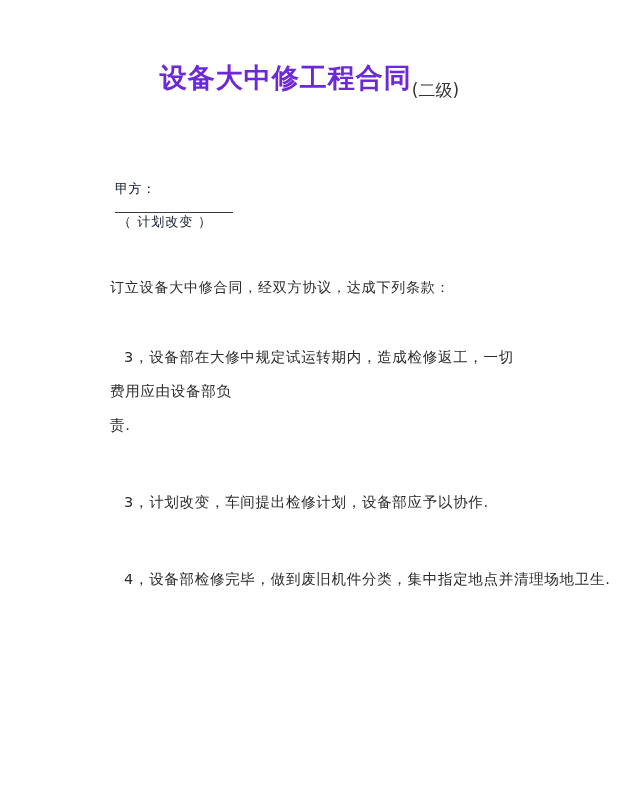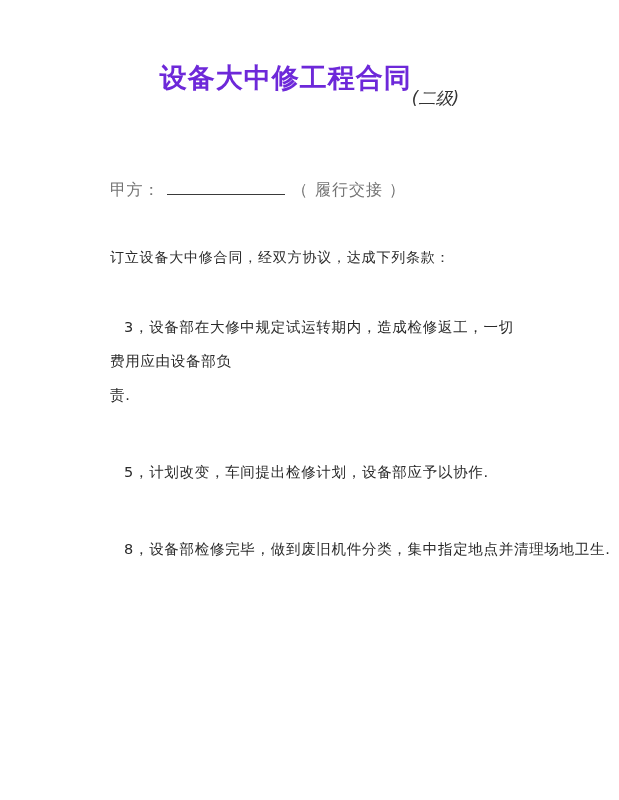--- a/index.html
+++ b/index.html
@@ -39,39 +39,39 @@
     font-weight: bold;
     letter-spacing: 1px;
     color: #6d28d9;
   }
   .doc-title .title-sub {
     font-size: 17px;
     font-weight: normal;
     color: #333333;
     letter-spacing: 0px;
     position: relative;
-    top: 17px;
-    font-style: italic;
+    top: 9px;
   }
 
   
   .body-block {
     position: absolute;
     left: 110px;
     top: 180px;
     width: 420px;
   }
 
   .party-row {
     display: flex;
     align-items: baseline;
-    font-size: 16px;
-    color: #737373;
+    font-size: 13px;
+    color: #0f172a;
     letter-spacing: 0.6px;
     white-space: nowrap;
+    flex-direction: column;
   }
   .party-row.first { margin-bottom: 17px; }
 
   .party-label { display: inline-block; }
   .party-label.a { padding-right: 2px; }
 
   .blank-line {
     display: inline-block;
     border-bottom: 1.4px solid #3a3a3a;
     height: 14px;
@@ -123,37 +123,37 @@
 
   <div class="doc-title">
     <span class="title-main">设备大中修工程合同</span><span class="title-sub">(二级)</span>
   </div>
 
   <div class="body-block">
 
     <div class="party-row first">
       <span class="party-label a">甲方：</span>
       <span class="blank-line a"></span>
-      <span class="party-note">（ 履行交接 ）</span>
+      <span class="party-note">（ 计划改变 ）</span>
     </div>
 
 
     <div class="intro">订立设备大中修合同，经双方协议，达成下列条款：</div>
 
 
     <div class="clause wide">
     </div>
 
     <div class="clause wide">
       <span>3，设备部在大修中规定试运转期内，造成检修返工，一切费用应由设备部负</span>
       <span class="cont">责.</span>
     </div>
 
     <div class="clause nowrapline">
-      <span>5，计划改变，车间提出检修计划，设备部应予以协作.</span>
+      <span>3，计划改变，车间提出检修计划，设备部应予以协作.</span>
     </div>
 
     <div class="clause nowrapline">
-      <span>8，设备部检修完毕，做到废旧机件分类，集中指定地点并清理场地卫生.</span>
+      <span>4，设备部检修完毕，做到废旧机件分类，集中指定地点并清理场地卫生.</span>
     </div>
 
   </div>
 </div>
 
 </body></html>

